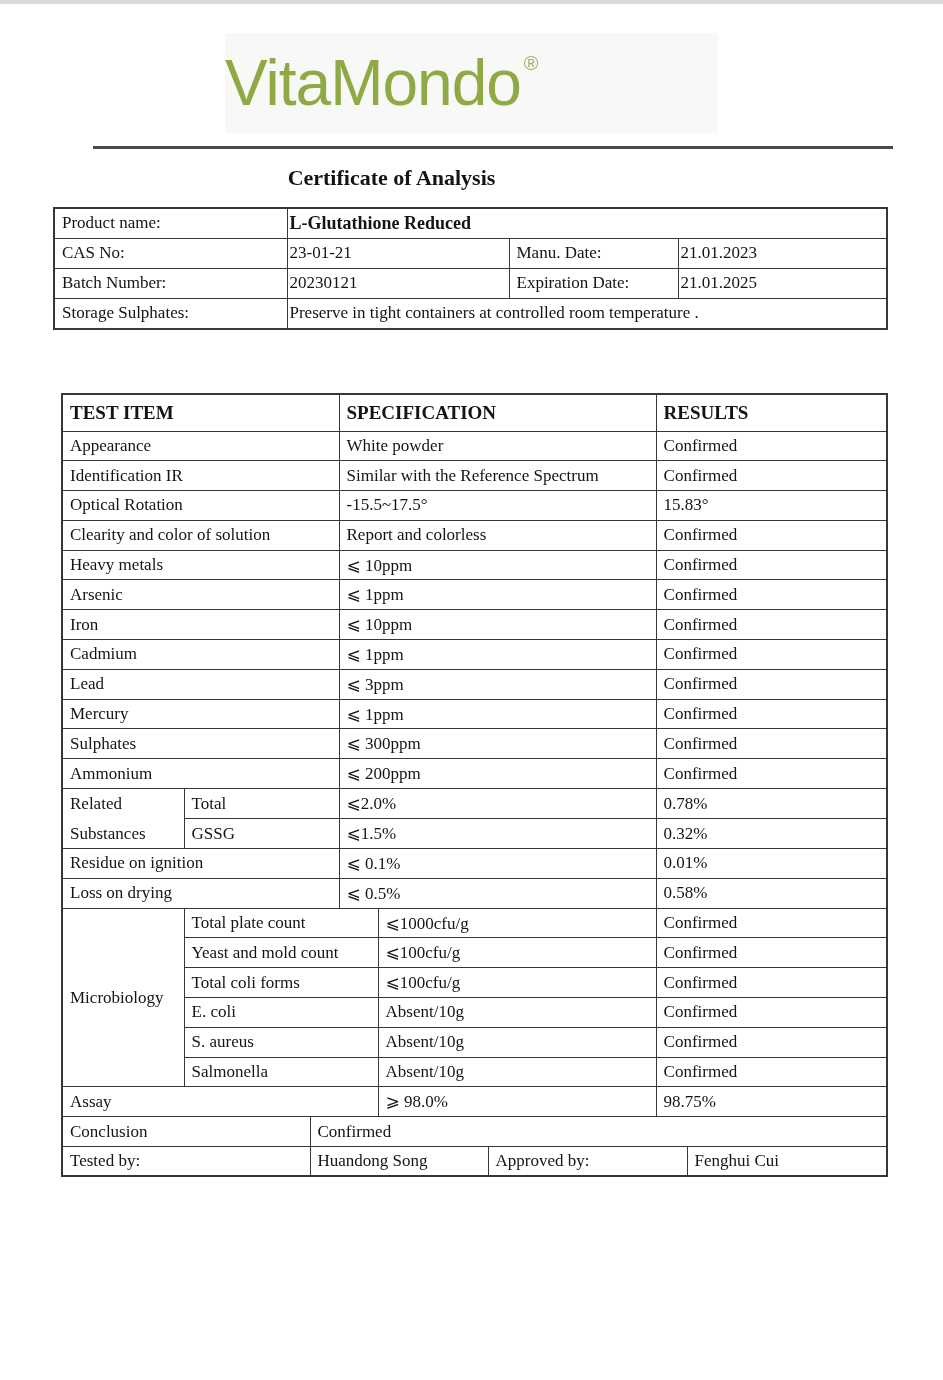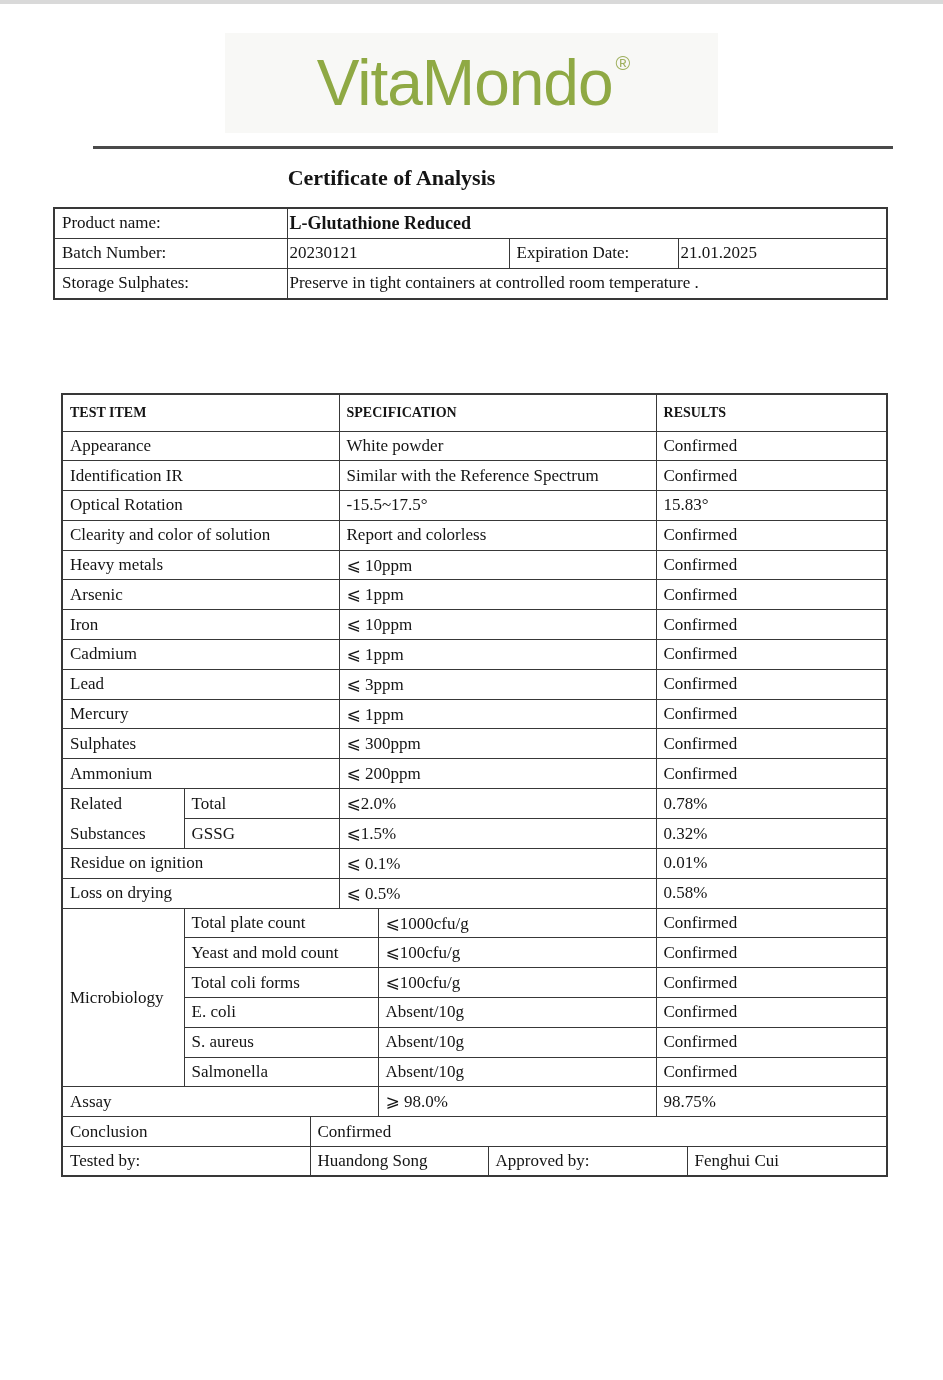--- a/index.html
+++ b/index.html
@@ -2,21 +2,21 @@
 <html><head>
 <meta charset="utf-8">
 <style>
   html,body{margin:0;padding:0;background:#ffffff;}
   .page{position:relative;width:943px;height:1380px;background:#ffffff;overflow:hidden;
         font-family:"Liberation Serif","DejaVu Serif","DejaVu Sans",serif;color:#141414;}
   .top-strip{position:absolute;left:0;top:0;width:943px;height:4px;background:#d9d9d9;}
 
   
   .logo-band{position:absolute;left:225px;top:33px;width:493px;height:100px;background:#f8f8f6;
-             display:flex;align-items:center;justify-content:center;}
+             display:flex;align-items:center;}
   .logo-text{font-family:"Liberation Sans","DejaVu Sans",sans-serif;font-size:64px;line-height:64px;
              color:#8fa944;letter-spacing:-1px;font-weight:400;}
   .logo-mark{font-family:"Liberation Sans","DejaVu Sans",sans-serif;font-size:20px;color:#9fb05e;
              vertical-align:top;position:relative;top:-20px;left:3px;}
 
   .rule{position:absolute;left:93px;top:146px;width:800px;height:3px;background:#4a4a4a;}
 
   .doc-title{position:absolute;left:0;top:165px;width:783px;text-align:center;
              font-size:22px;font-weight:bold;}
 
@@ -29,21 +29,21 @@
 
   
   .info-table{left:53px;top:207px;width:833px;border:2px solid #383838;}
   .info-table tr{height:30.2px;}
   .info-table .product-value{font-size:18px;}
 
   
   .test-table{left:61px;top:393px;width:825px;border:2px solid #383838;}
   .test-table tr{height:29.8px;}
   .test-table tr.head-row{height:37px;}
-  .test-table td.th{font-weight:bold;font-size:14px;}
+  .test-table td.th{font-weight:bold;font-size:19px;}
   .group-label{white-space:normal;line-height:29.5px;}
 </style>
 </head>
 <body>
 
 <div class="page">
   <div class="top-strip"></div>
 
   <div class="logo-band">
     <span class="logo-text"><span>VitaMondo</span><span class="logo-mark">®</span></span>
@@ -57,20 +57,26 @@
     <colgroup>
         <col style="width:233px">
         <col style="width:222px">
         <col style="width:169px">
         <col style="width:209px">
       </colgroup>
     <tbody>
         <tr>
       <td>Product name:</td>
       <td colspan="3" class="center bold product-value">L-Glutathione Reduced</td>
+    </tr>
+    <tr>
+      <td>CAS No:</td>
+      <td class="center">23-01-21</td>
+      <td>Manu. Date:</td>
+      <td class="center">21.01.2023</td>
     </tr>
     <tr>
       <td>Batch Number:</td>
       <td class="center">20230121</td>
       <td>Expiration Date:</td>
       <td class="center">21.01.2025</td>
     </tr>
     <tr>
       <td>Storage Sulphates:</td>
       <td colspan="3" class="center">Preserve in tight containers at controlled room temperature .</td>

